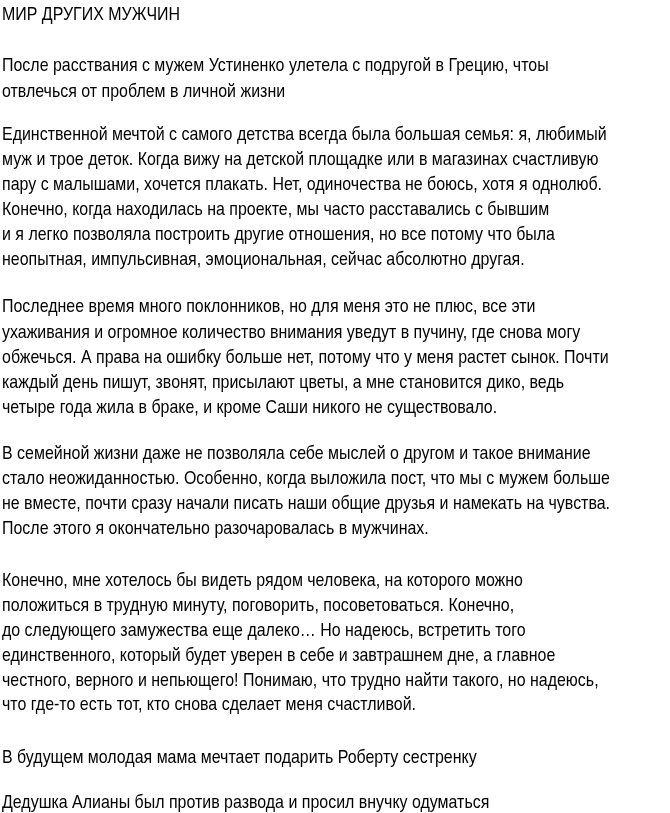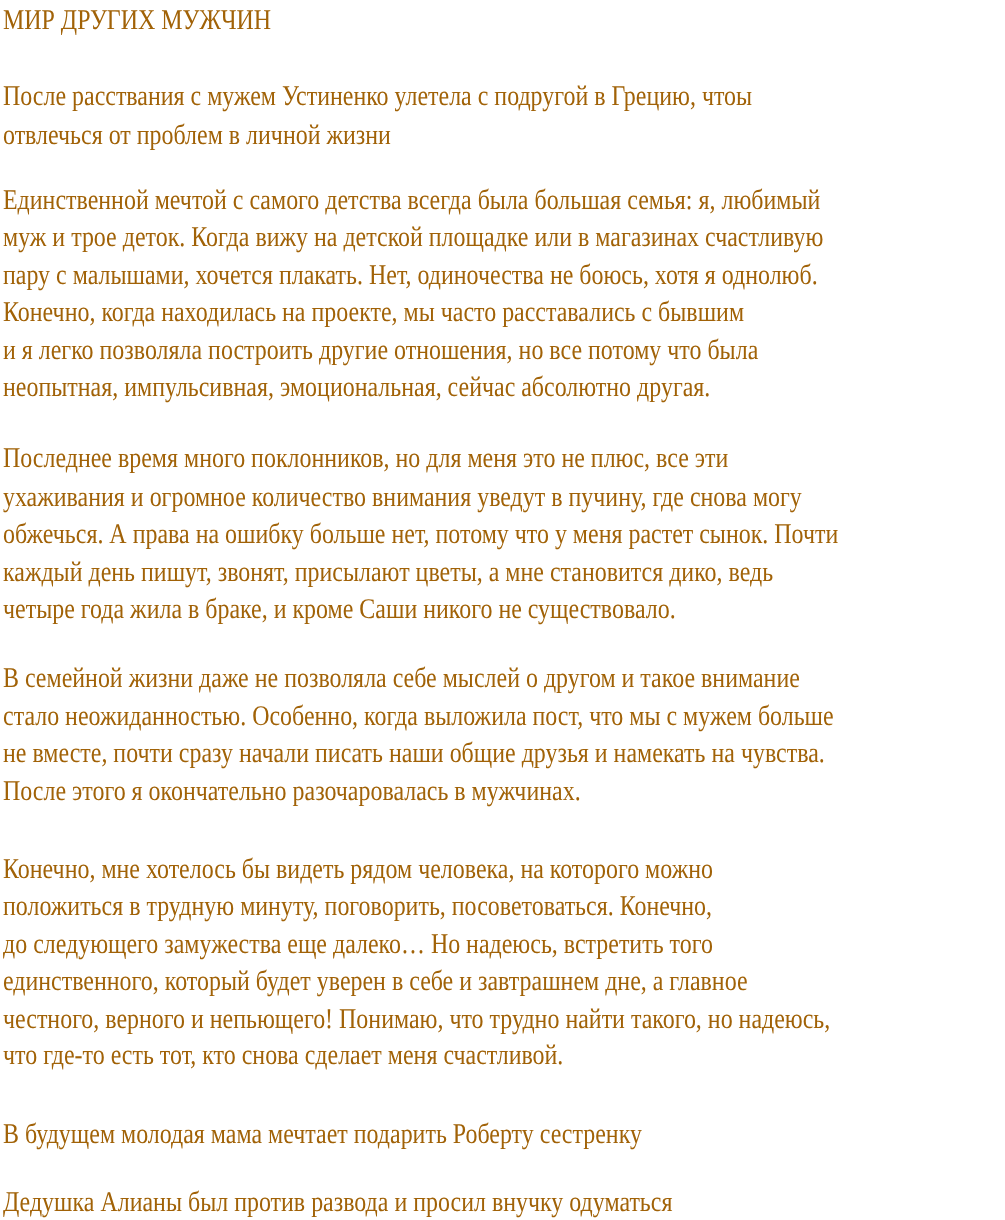--- a/index.html
+++ b/index.html
@@ -1,20 +1,20 @@
 <!DOCTYPE html>
 <html><head>
 <meta charset="utf-8">
 <style>
   html, body { margin:0; padding:0; background:#ffffff; }
   body { width:670px; height:813px; overflow:hidden; position:relative; }
   .page {
     position:absolute; left:0; top:0; width:670px; height:813px;
-    color:#a16207;
-    font-family:Liberation Serif, serif;
+    color:#000000;
+    font-family:Liberation Sans, sans-serif;
     font-size:19px;
   }
   .line {
     position:absolute; left:2px;
     white-space:nowrap;
     transform-origin:0 50%;
     transform:scaleX(0.84);
     line-height:24px;
     height:24px;
   }

